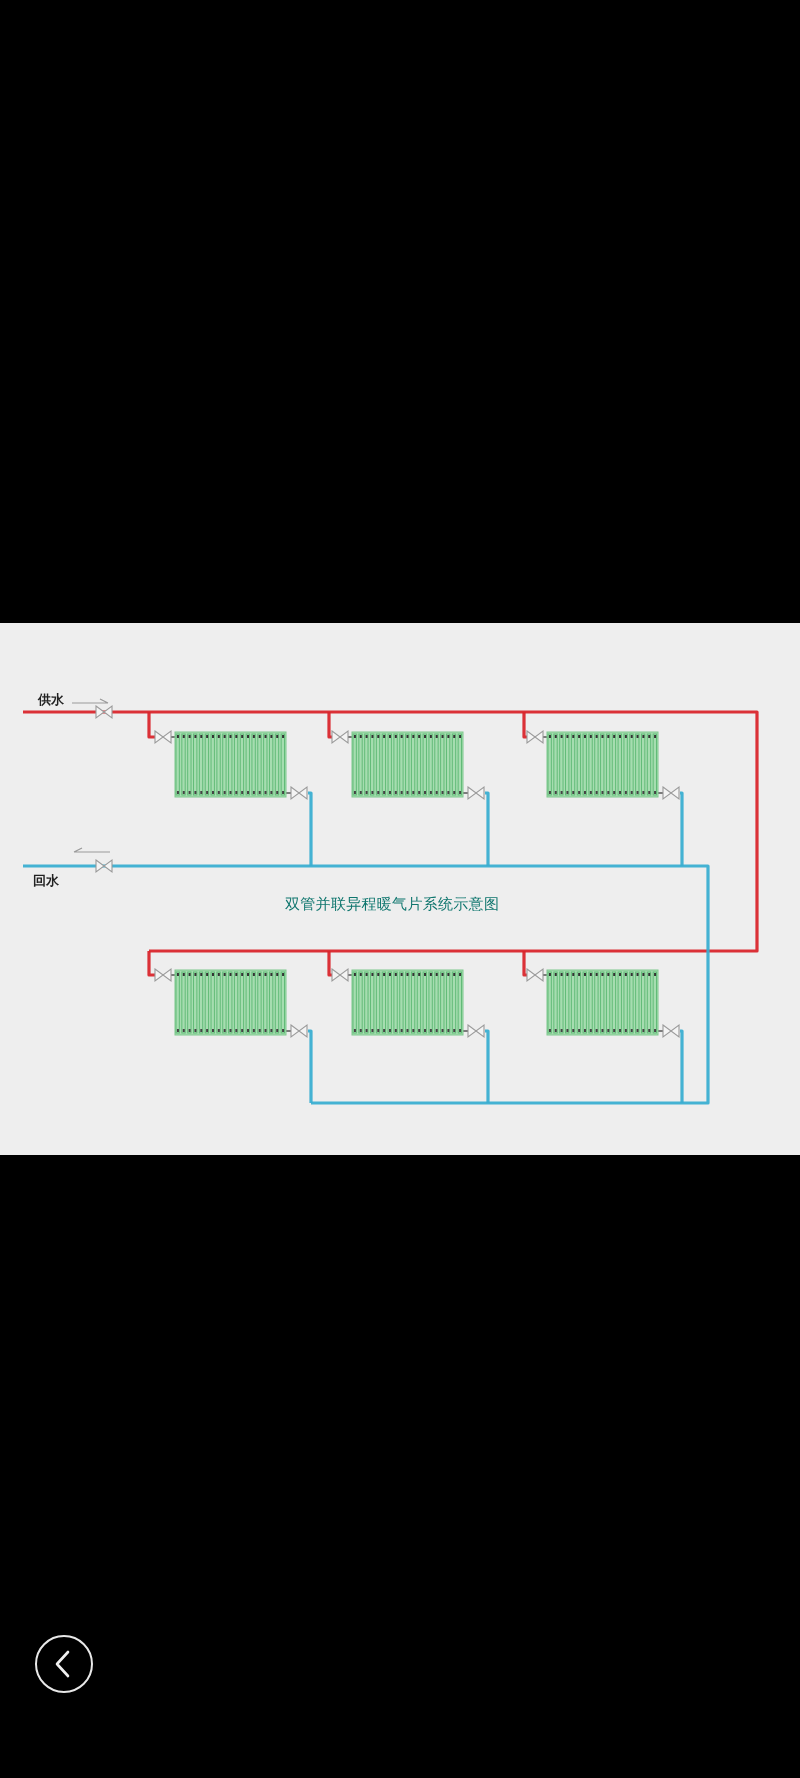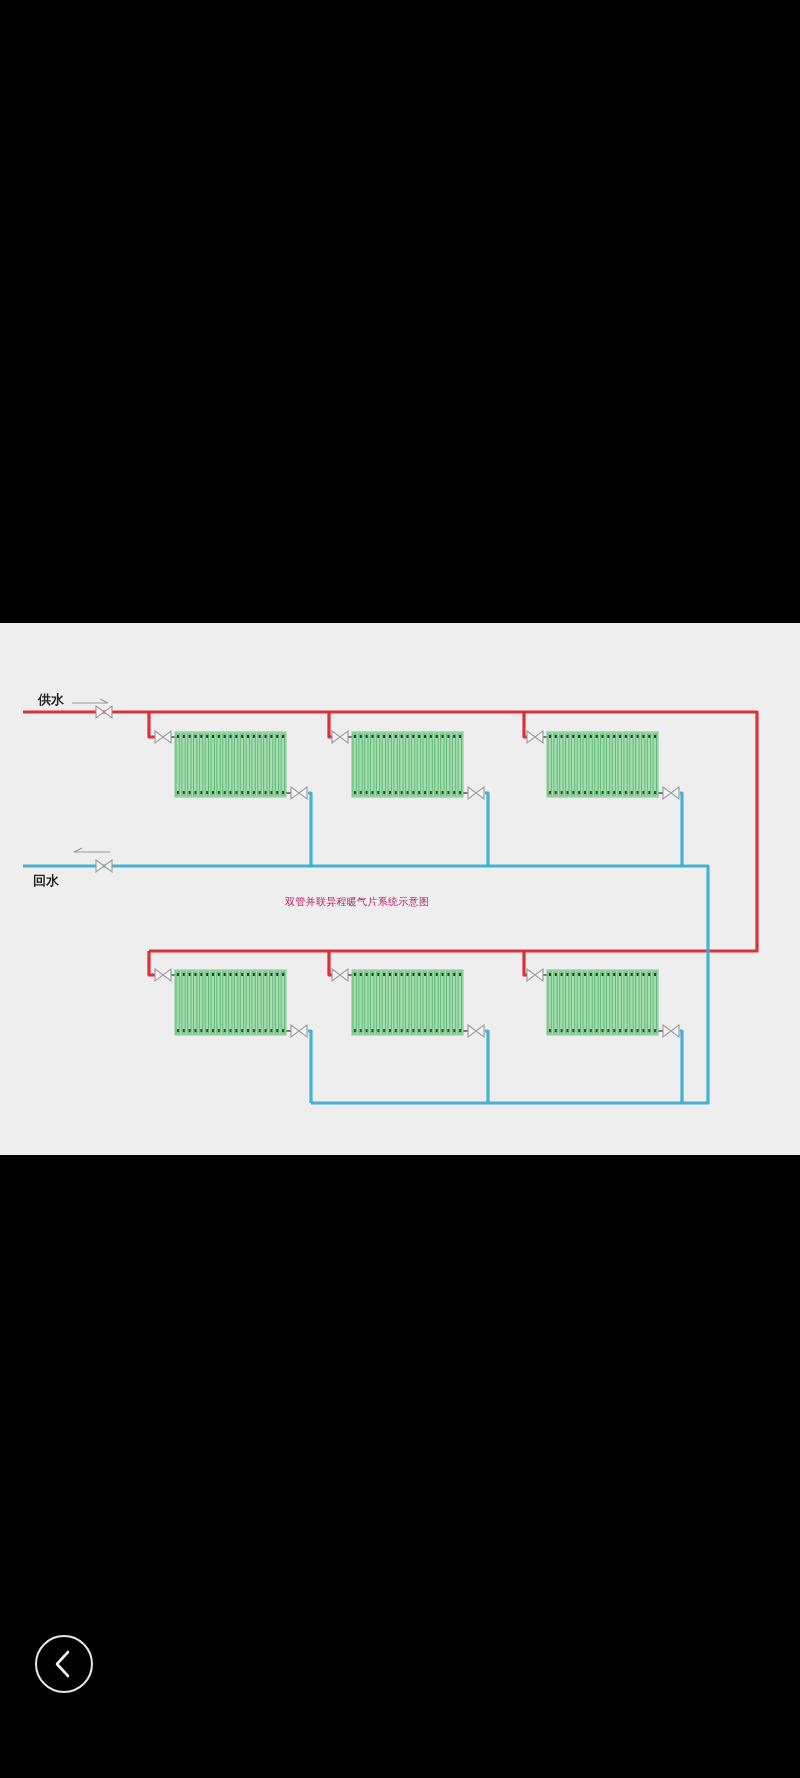--- a/index.html
+++ b/index.html
@@ -1,21 +1,21 @@
 <!DOCTYPE html>
 <html><head>
 <meta charset="utf-8">
 <style>
   html, body { margin:0; padding:0; background:#000; }
   body { width:800px; height:1778px; position:relative; overflow:hidden; font-family:"DejaVu Sans", sans-serif; }
   #viewer { position:absolute; left:0; top:0; width:800px; height:1778px; background:#000; }
   #image-frame { position:absolute; left:0; top:623px; width:800px; height:532px; background:#eeeeee;padding-left:19px; }
   #diagram { position:absolute; left:0; top:0; width:800px; height:532px; }
   .lbl { position:absolute; font-size:13px; color:#222; font-weight:bold; white-space:nowrap; }
-  #title { position:absolute; font-size:10px; color:#be185d; white-space:nowrap; letter-spacing:0.3px; }
+  #title { position:absolute; font-size:15px; color:#0f766e; white-space:nowrap; letter-spacing:0.3px; }
   #back-button { position:absolute; left:35px; top:1635px; width:58px; height:58px; border:2px solid #e8e8e8; border-radius:50%; box-sizing:border-box; cursor:pointer; }
   #back-button svg { position:absolute; left:0; top:0; }
 </style>
 </head>
 <body>
 
 <div id="viewer">
   <div id="image-frame">
     <svg id="diagram" width="800" height="532" viewBox="0 0 800 532">
         <polyline points="23,89 757,89 757,328 149,328" fill="none" stroke="#d9262c" stroke-width="3.2" stroke-linejoin="round" opacity="0.95"></polyline>

